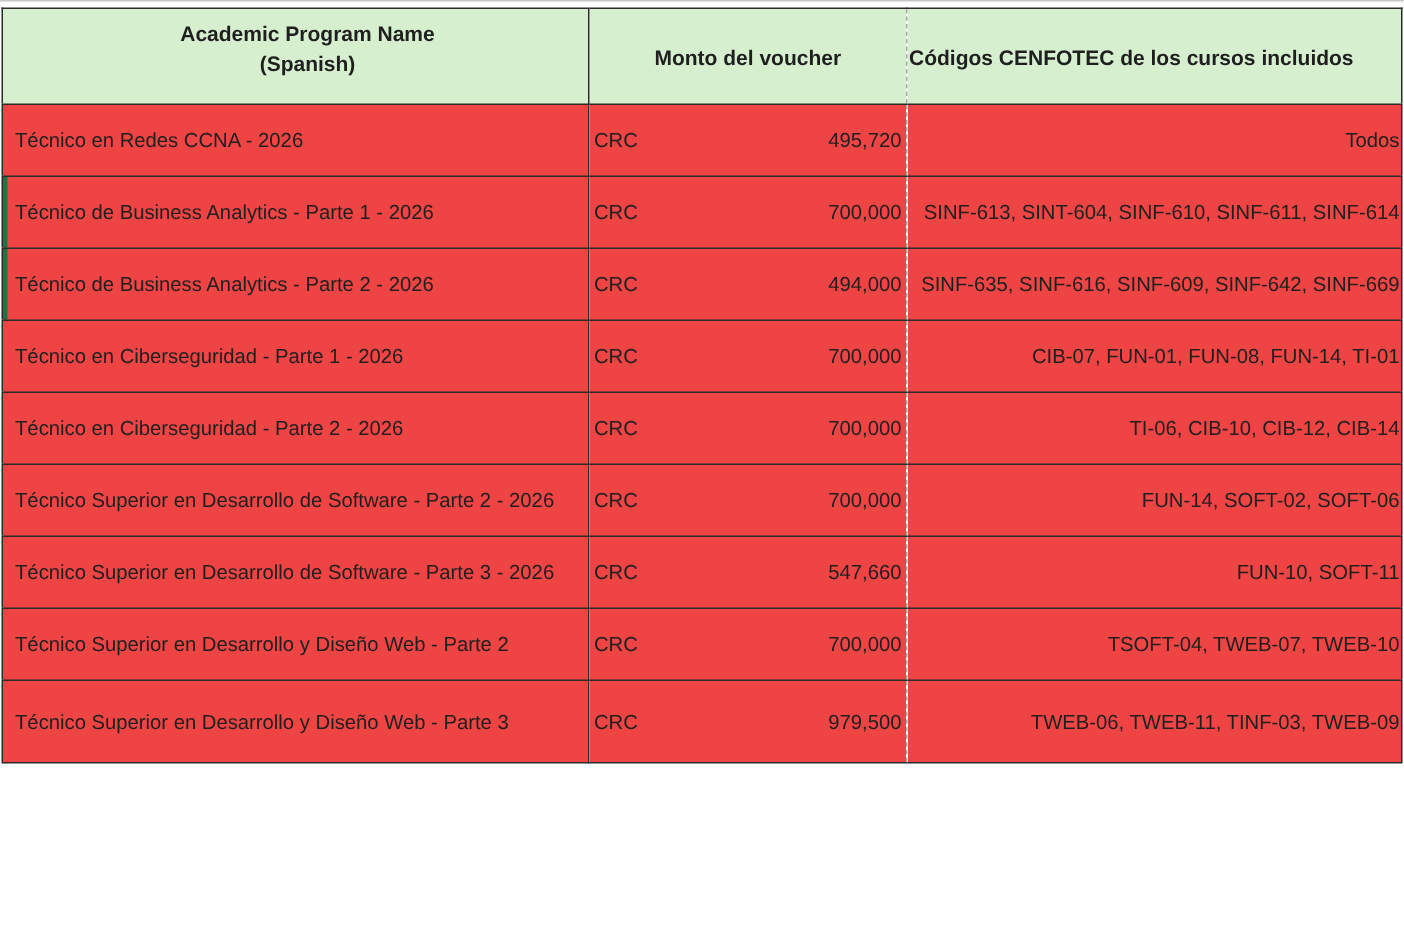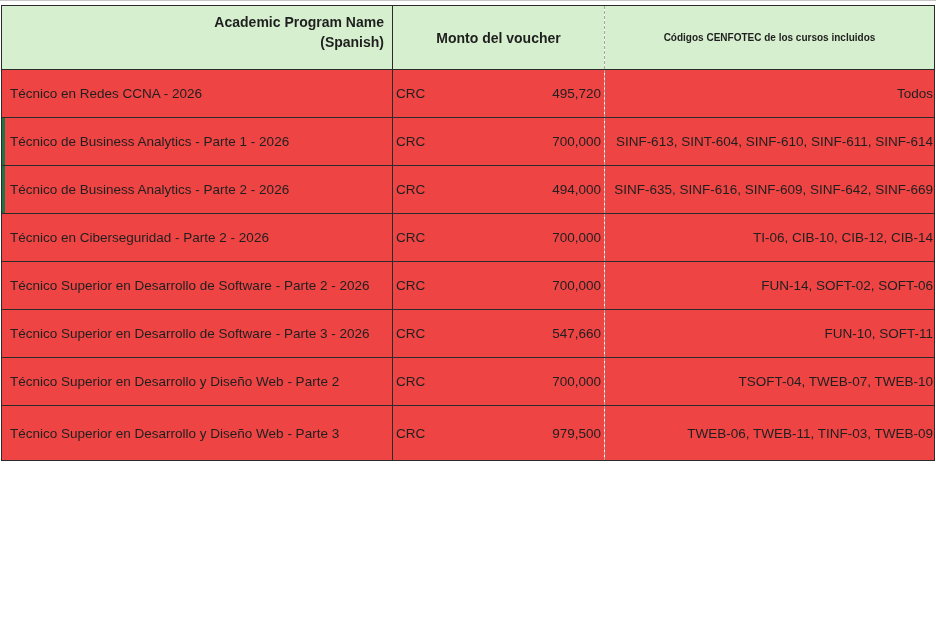--- a/index.html
+++ b/index.html
@@ -30,30 +30,30 @@
   col.c2 { width: 212px; }
   col.c3 { width: 330px; }
   th, td {
     border-bottom: 1px solid #2b2b2b;
     font-size: 13.5px;
     overflow: hidden;
     white-space: nowrap;
   }
   th { background: #d6efce; font-weight: bold; height: 57px; }
   th.c1 {
-    text-align: right;
+    text-align: center;
     vertical-align: top;
     padding: 6px 8px 0 24px;
     border-right: 1px solid #2b2b2b;
     font-size: 14px;
   }
   th.c1 span { display: block; line-height: 1.45; }
   th.c2 { text-align: center; vertical-align: middle; font-size: 14px; margin-left: 24px; }
   th.c3, td.c3 { border-left: 1px dashed #a6a6a6; }
-  th.c3 { text-align: center; vertical-align: middle; font-size: 10px; }
+  th.c3 { text-align: left; vertical-align: middle; font-size: 14px; }
   td { height: 45px; vertical-align: middle; background: #ef4444; }
   td.c1 {
     text-align: left;
     padding-left: 8px;
     border-right: 1px solid #2b2b2b;
   }
   td.c2 { padding: 0 3px; }
   td.c2 .amount-wrap {
     display: flex;
     justify-content: space-between;
@@ -123,20 +123,34 @@
           <span>CRC</span>
           <span>494,000</span>
         </span>
       </td>
       <td class="c3">
         <span>SINF-635, SINF-616, SINF-609, SINF-642, SINF-669</span>
       </td>
     </tr>
         <tr>
       <td class="c1">
+        <span>Técnico en Ciberseguridad - Parte 1 - 2026</span>
+      </td>
+      <td class="c2">
+        <span class="amount-wrap">
+          <span>CRC</span>
+          <span>700,000</span>
+        </span>
+      </td>
+      <td class="c3">
+        <span>CIB-07, FUN-01, FUN-08, FUN-14, TI-01</span>
+      </td>
+    </tr>
+        <tr>
+      <td class="c1">
         <span>Técnico en Ciberseguridad - Parte 2 - 2026</span>
       </td>
       <td class="c2">
         <span class="amount-wrap">
           <span>CRC</span>
           <span>700,000</span>
         </span>
       </td>
       <td class="c3">
         <span>TI-06, CIB-10, CIB-12, CIB-14</span>

